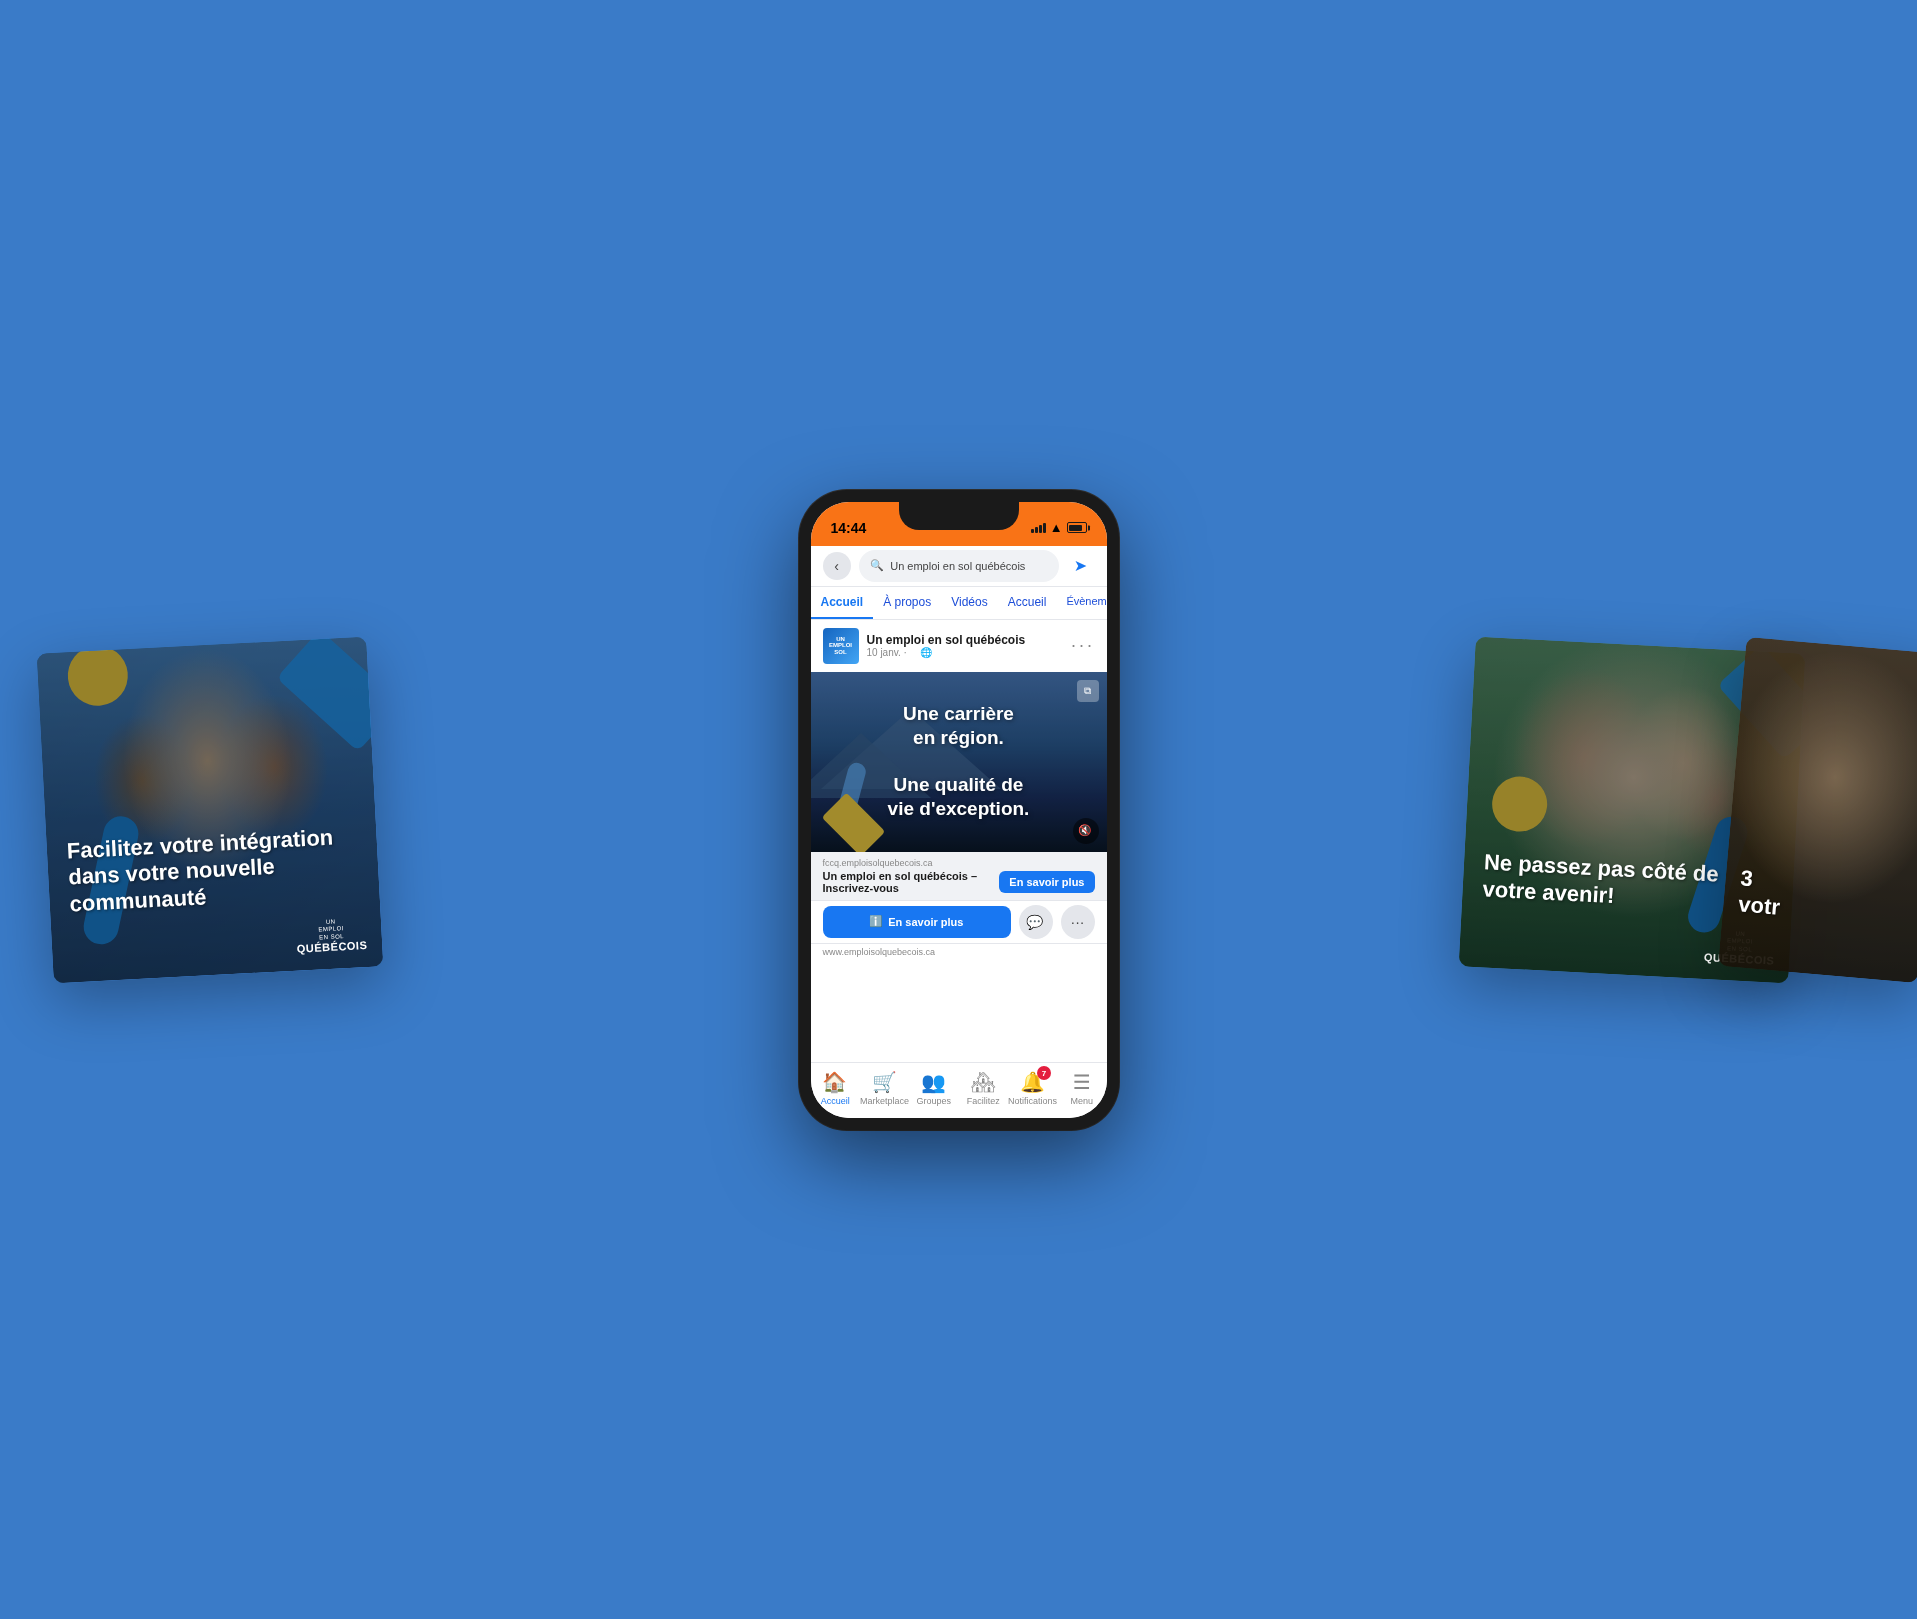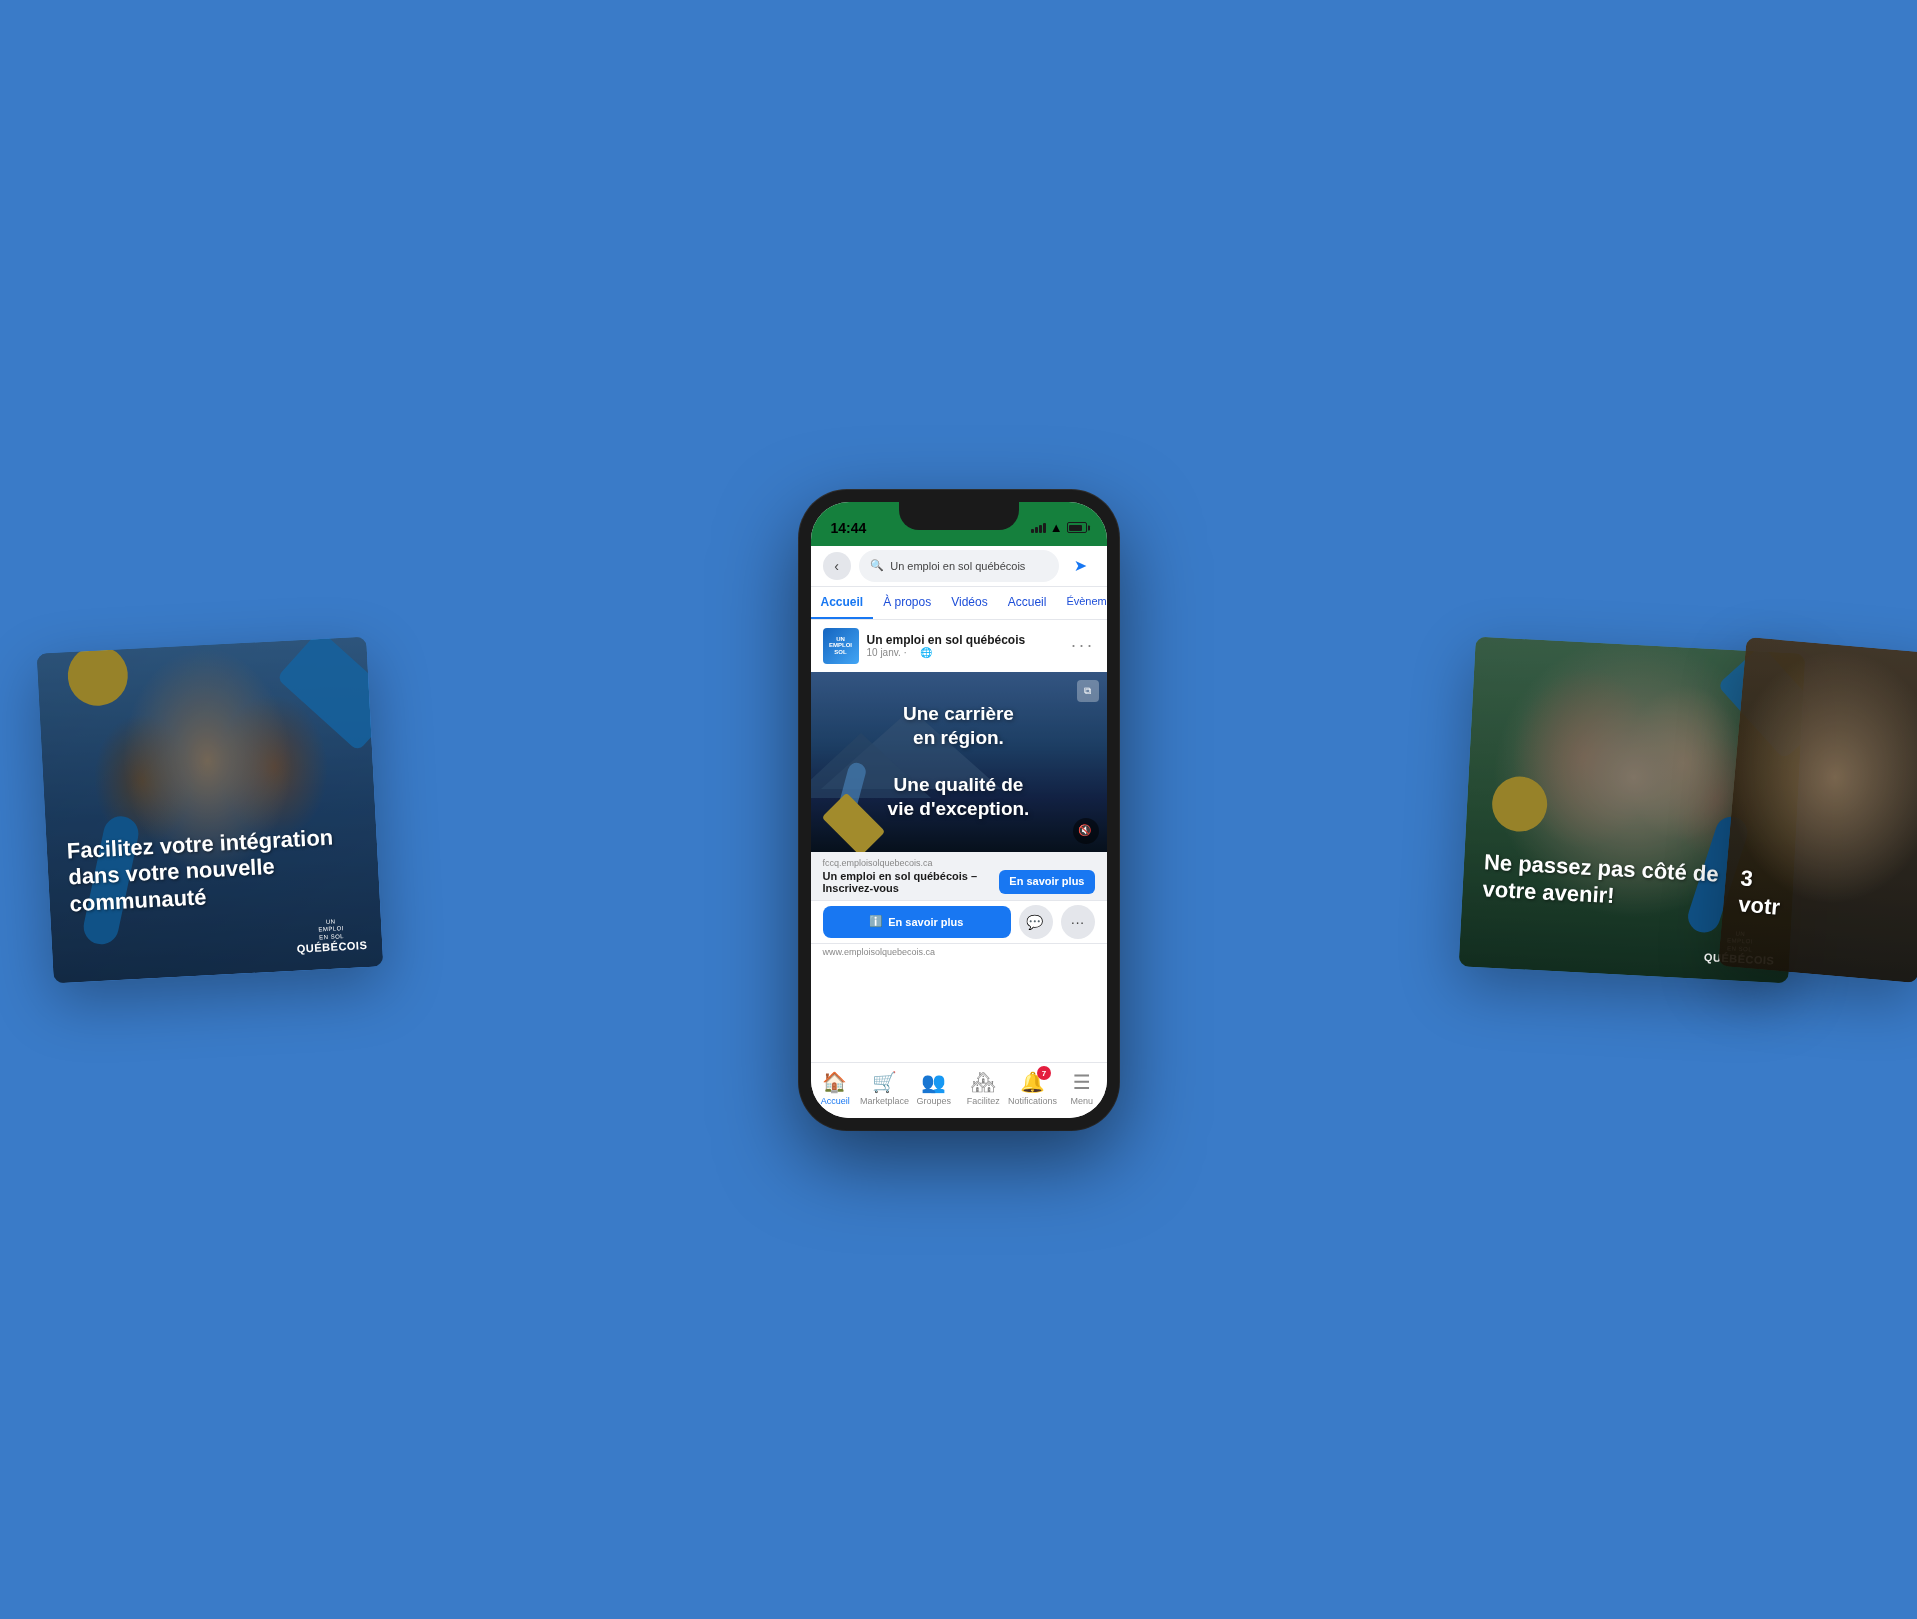--- a/index.html
+++ b/index.html
@@ -212,21 +212,21 @@
       overflow: hidden;
       position: relative;
     }
 
     
     .status-bar {
       display: flex;
       justify-content: space-between;
       align-items: center;
       padding: 12px 20px 4px;
-      background: #15803d;
+      background: #f97316;
       font-size: 12px;
       font-weight: 600;
       height: 44px;
     }
 
     .status-time {
       font-size: 14px;
       font-weight: 700;
     }
 
@@ -504,20 +504,21 @@
     }
 
     .ad-footer-url {
       font-size: 9px;
       color: #888;
       margin-bottom: 2px;
     }
 
     .ad-footer-row {
       display: flex;
+      align-items: center;
       justify-content: space-between;
     }
 
     .ad-footer-title {
       font-size: 11px;
       font-weight: 700;
       color: #1a1a1a;
       flex: 1;
     }
 

